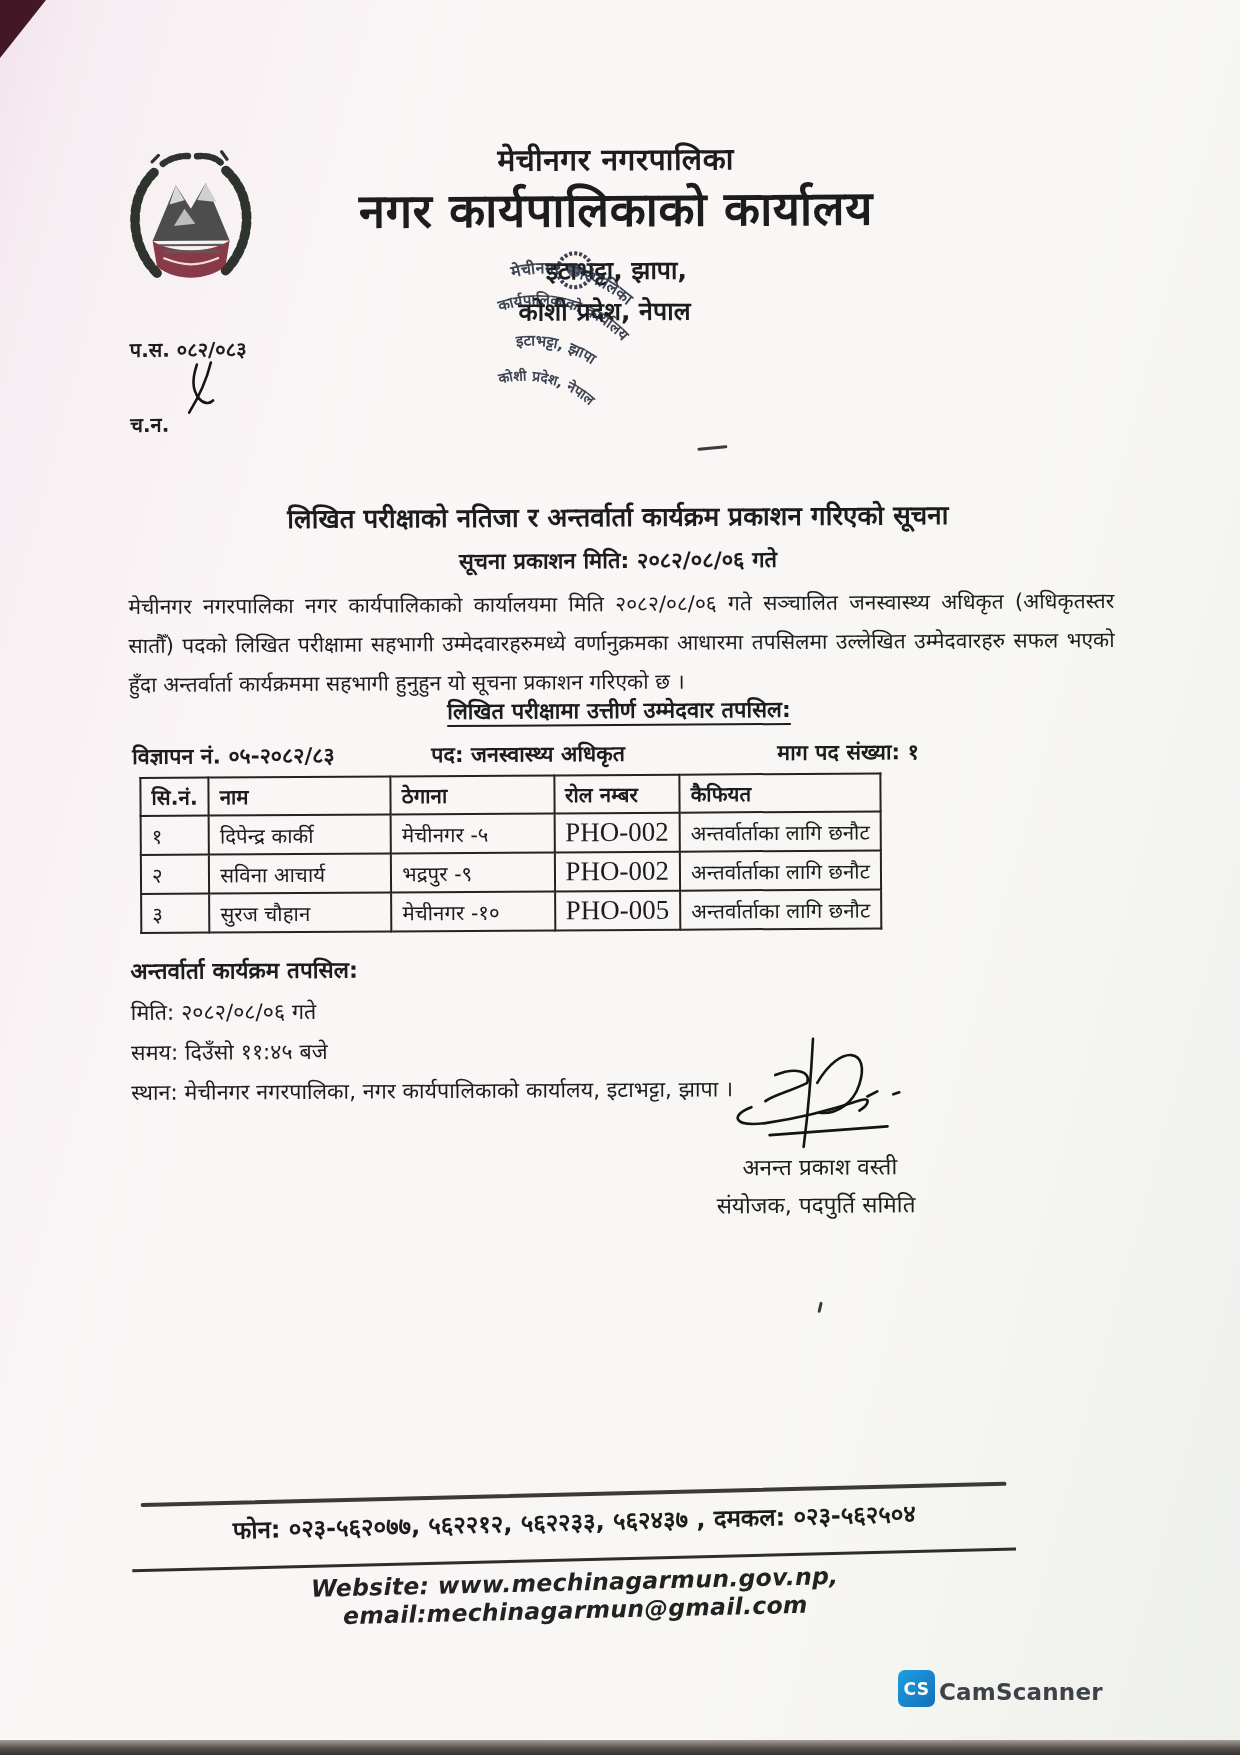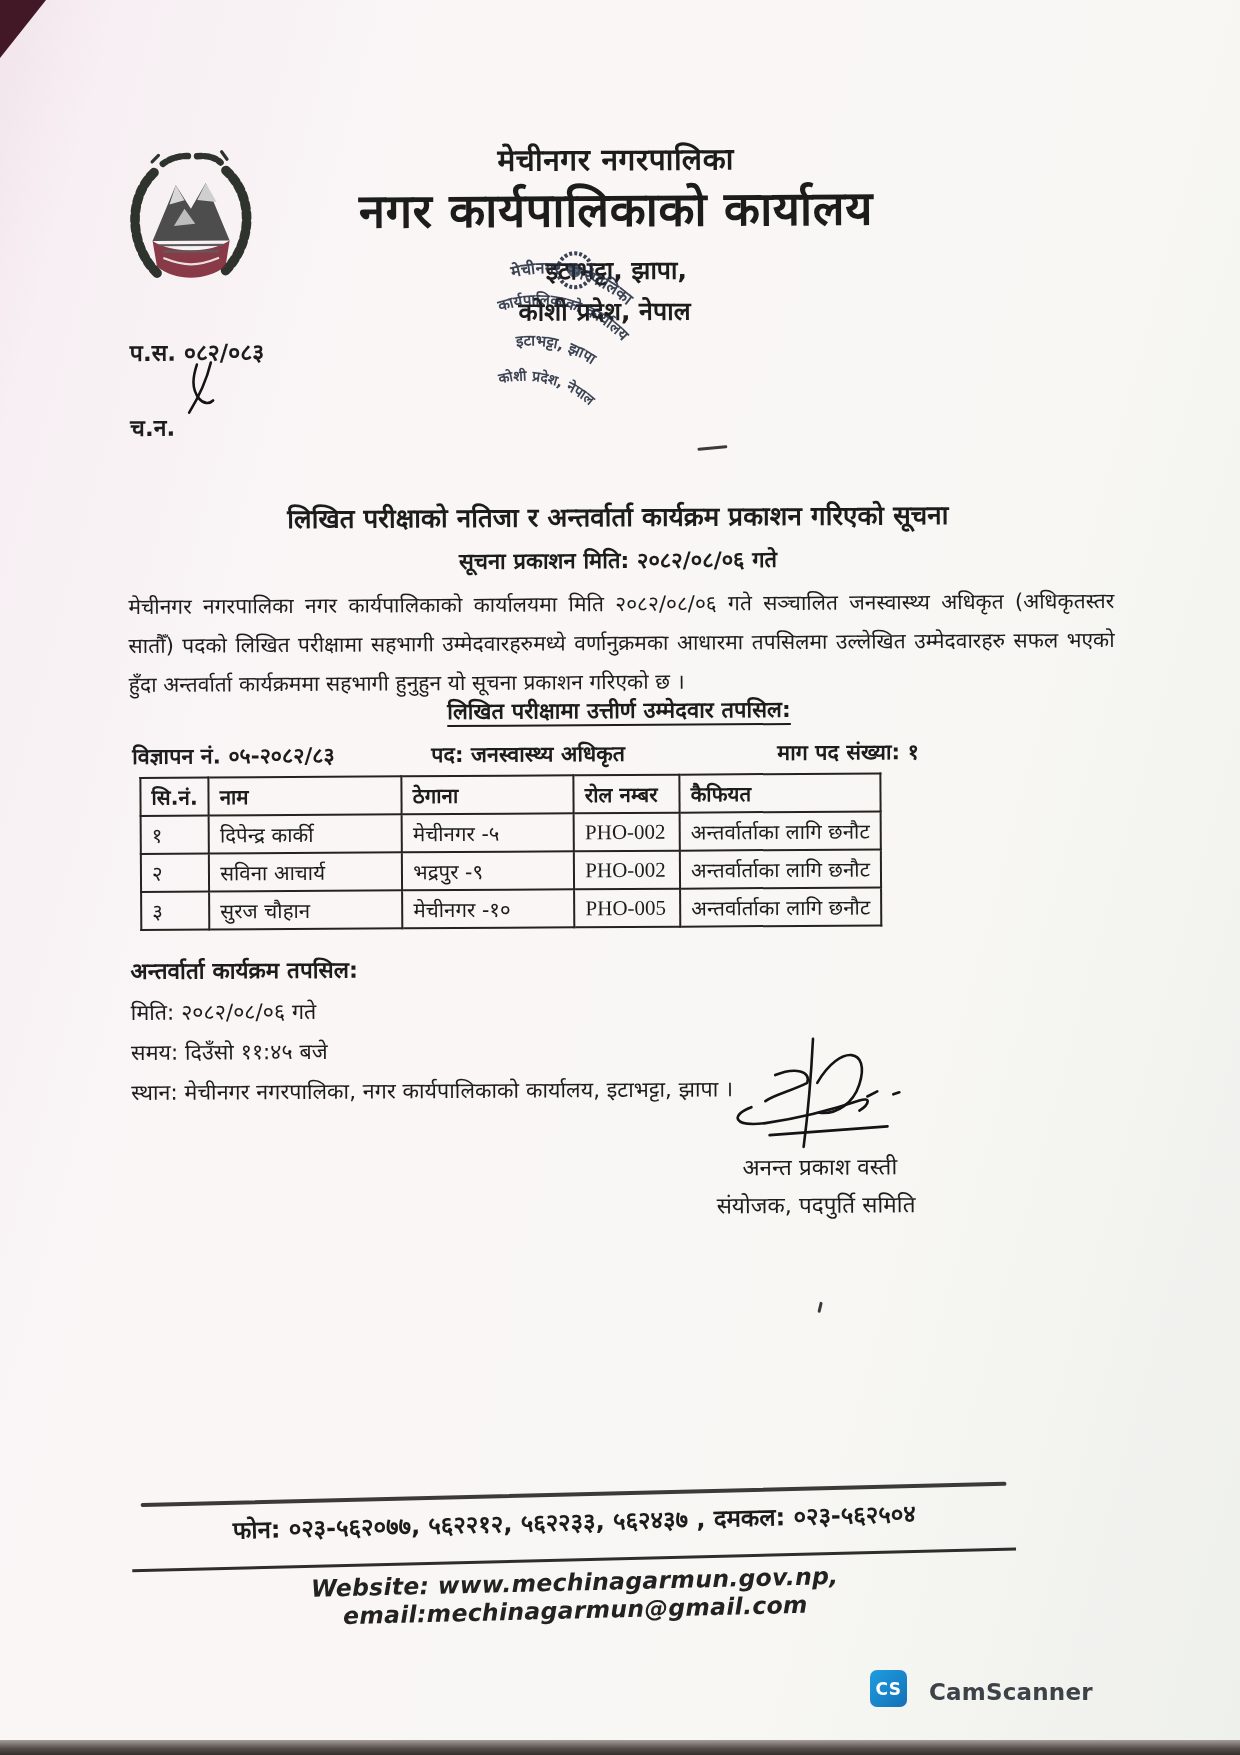--- a/index.html
+++ b/index.html
@@ -9,40 +9,40 @@
     color:#1c1c1c;}
   .sheet{position:absolute;inset:0;transform:rotate(-0.35deg);}
   .abs{position:absolute;}
   .center{left:0;right:0;text-align:center;}
 
   .muni-name{top:138px;font-size:30px;font-weight:bold;letter-spacing:.5px;}
   .office-name{top:176px;font-size:47px;font-weight:bold;letter-spacing:.5px;}
   .addr1{top:252px;font-size:25px;font-weight:bold;}
   .addr2{top:293px;font-size:25px;font-weight:bold;transform:translateX(-12px);}
 
-  .refline{left:133px;font-size:23px;font-weight:bold;}
+  .refline{left:133px;font-size:20px;font-weight:bold;}
   .ps{top:333px;}
   .chn{top:380px;margin-top:28px;}
 
   .title{top:498px;font-size:26px;font-weight:bold;}
   .pubdate{top:544px;font-size:22px;font-weight:bold;}
   .bodytext{top:585px;left:130px;right:124px;font-size:21px;line-height:39px;
     text-align:justify;font-weight:500;}
 
   .sect-head{top:694px;font-size:22px;font-weight:bold;text-decoration:underline;
     text-underline-offset:6px;text-decoration-thickness:2px;}
   .inforow{top:738px;font-size:21.5px;font-weight:bold;}
 
   table.result{position:absolute;left:140px;top:774px;width:742px;border-collapse:collapse;
     font-size:20.5px;}
   table.result td,table.result th{border:2px solid #25221f;padding:3px 10px;height:30px;
     text-align:left;font-weight:500;vertical-align:middle;white-space:nowrap;}
   table.result th{font-weight:bold;}
   td.num{text-align:left;padding-left:16px;}
-  .roll{font-family:"Liberation Serif",serif;font-size:21px;}
+  .roll{font-family:"Liberation Serif",serif;font-size:27px;}
 
   .iv-head{top:952px;left:130px;font-size:22.5px;font-weight:bold;}
   .iv-line{left:130px;font-size:21.5px;font-weight:500;}
   .iv-date{top:994px;} .iv-time{top:1034px;} .iv-venue{top:1074px;}
 
   .sig-name{top:1152px;left:688px;width:260px;text-align:center;font-size:22.5px;font-weight:500;}
   .sig-title{top:1190px;left:678px;width:272px;text-align:center;font-size:22.5px;font-weight:500;}
 
   .footer{position:absolute;left:0;top:1478px;width:1240px;height:170px;
     transform:rotate(-1.05deg);transform-origin:20% 50%;}
@@ -56,21 +56,21 @@
   .stamp{left:436px;top:238px;opacity:.88;}
   .handwrite{left:186px;top:358px;}
   .dash-art{left:700px;top:447px;width:30px;height:3px;background:#3a3a3a;transform:rotate(-5deg);border-radius:2px;}
   .tick-art{left:816px;top:1303px;width:3px;height:11px;background:#3a3a3a;transform:rotate(14deg);border-radius:2px;}
 
   .corner{left:0;top:0;width:0;height:0;border-top:58px solid #43172а;
     border-top:58px solid #421726;border-right:46px solid transparent;}
   .bottom-edge{left:0;bottom:0;width:1240px;height:15px;
     background:linear-gradient(180deg,#a49d99 0%,#57504c 55%,#332f2c 100%);}
 
-  .watermark{left:870px;top:1670px;display:flex;align-items:center;gap:22px;}
+  .watermark{left:898px;top:1670px;display:flex;align-items:center;gap:4px;}
   .cs-badge{width:37px;height:37px;border-radius:7px;display:flex;align-items:center;justify-content:center;
     font-size:17px;font-weight:bold;color:#fff;letter-spacing:.5px;}
   .cs-text{font-size:23px;font-weight:bold;color:#3c4248;letter-spacing:.2px;margin-top:7px;}
 </style>
 </head>
 <body>
 
 <div class="page">
   <div class="sheet">
 

